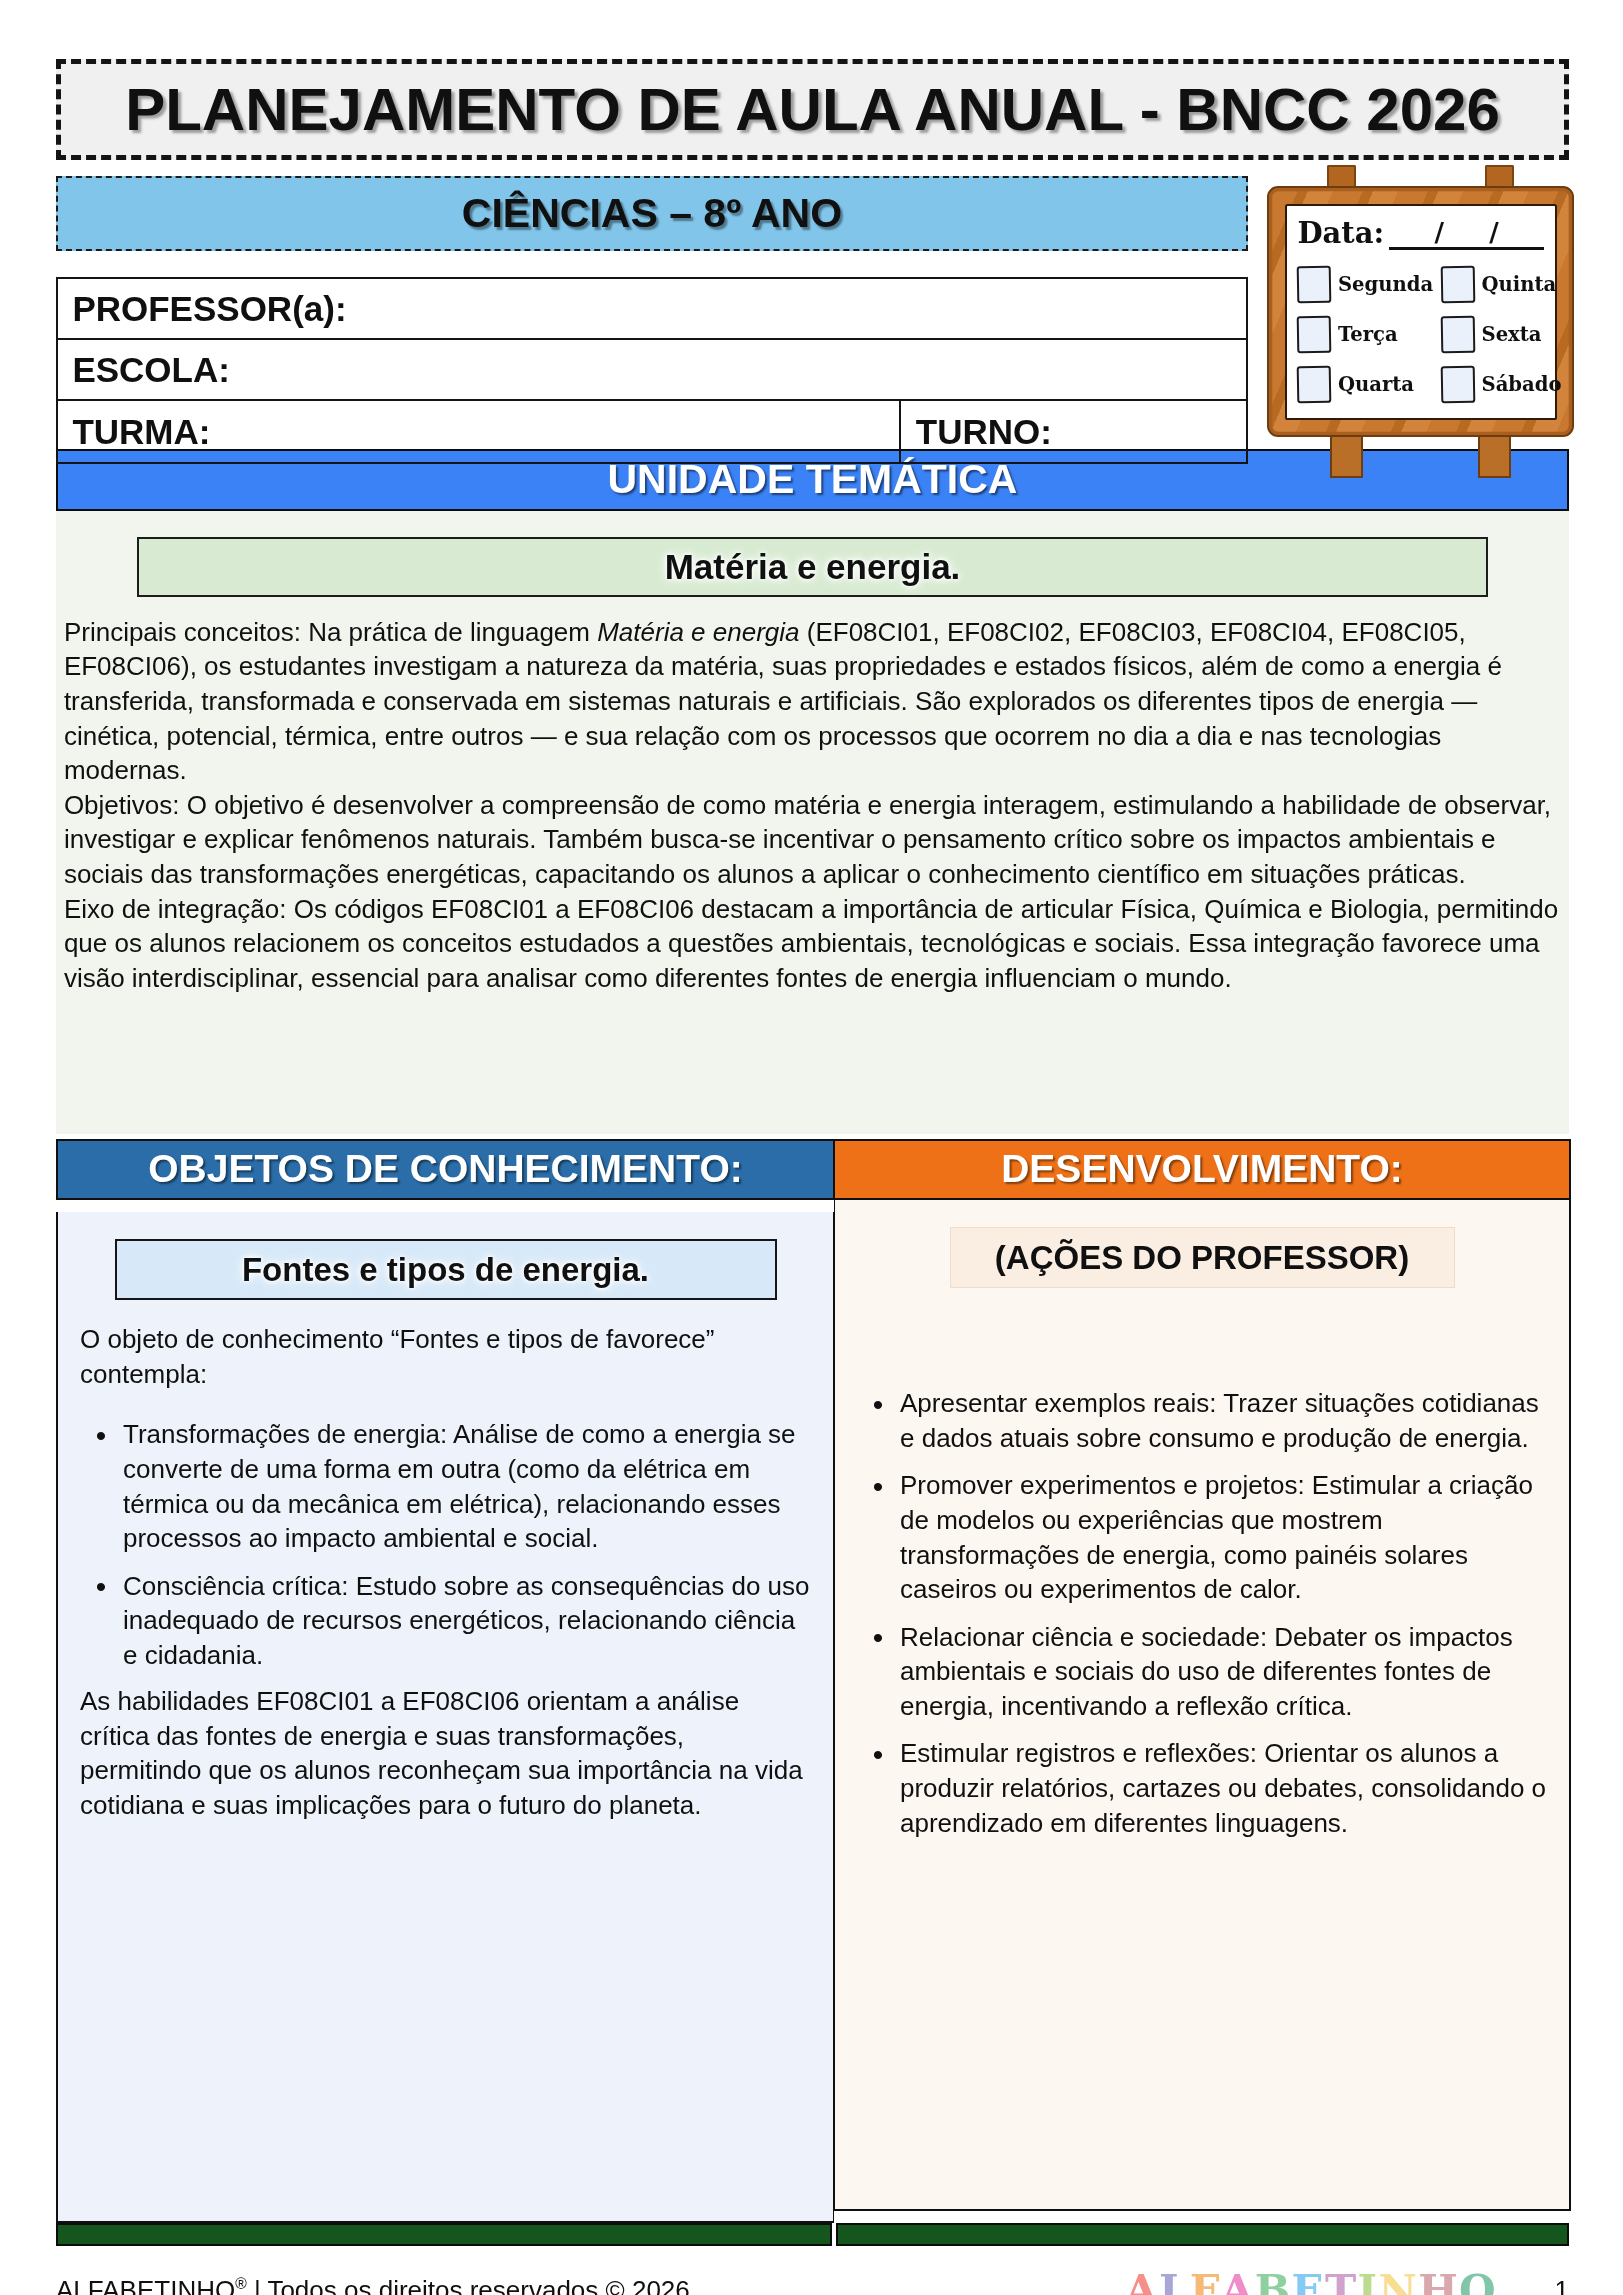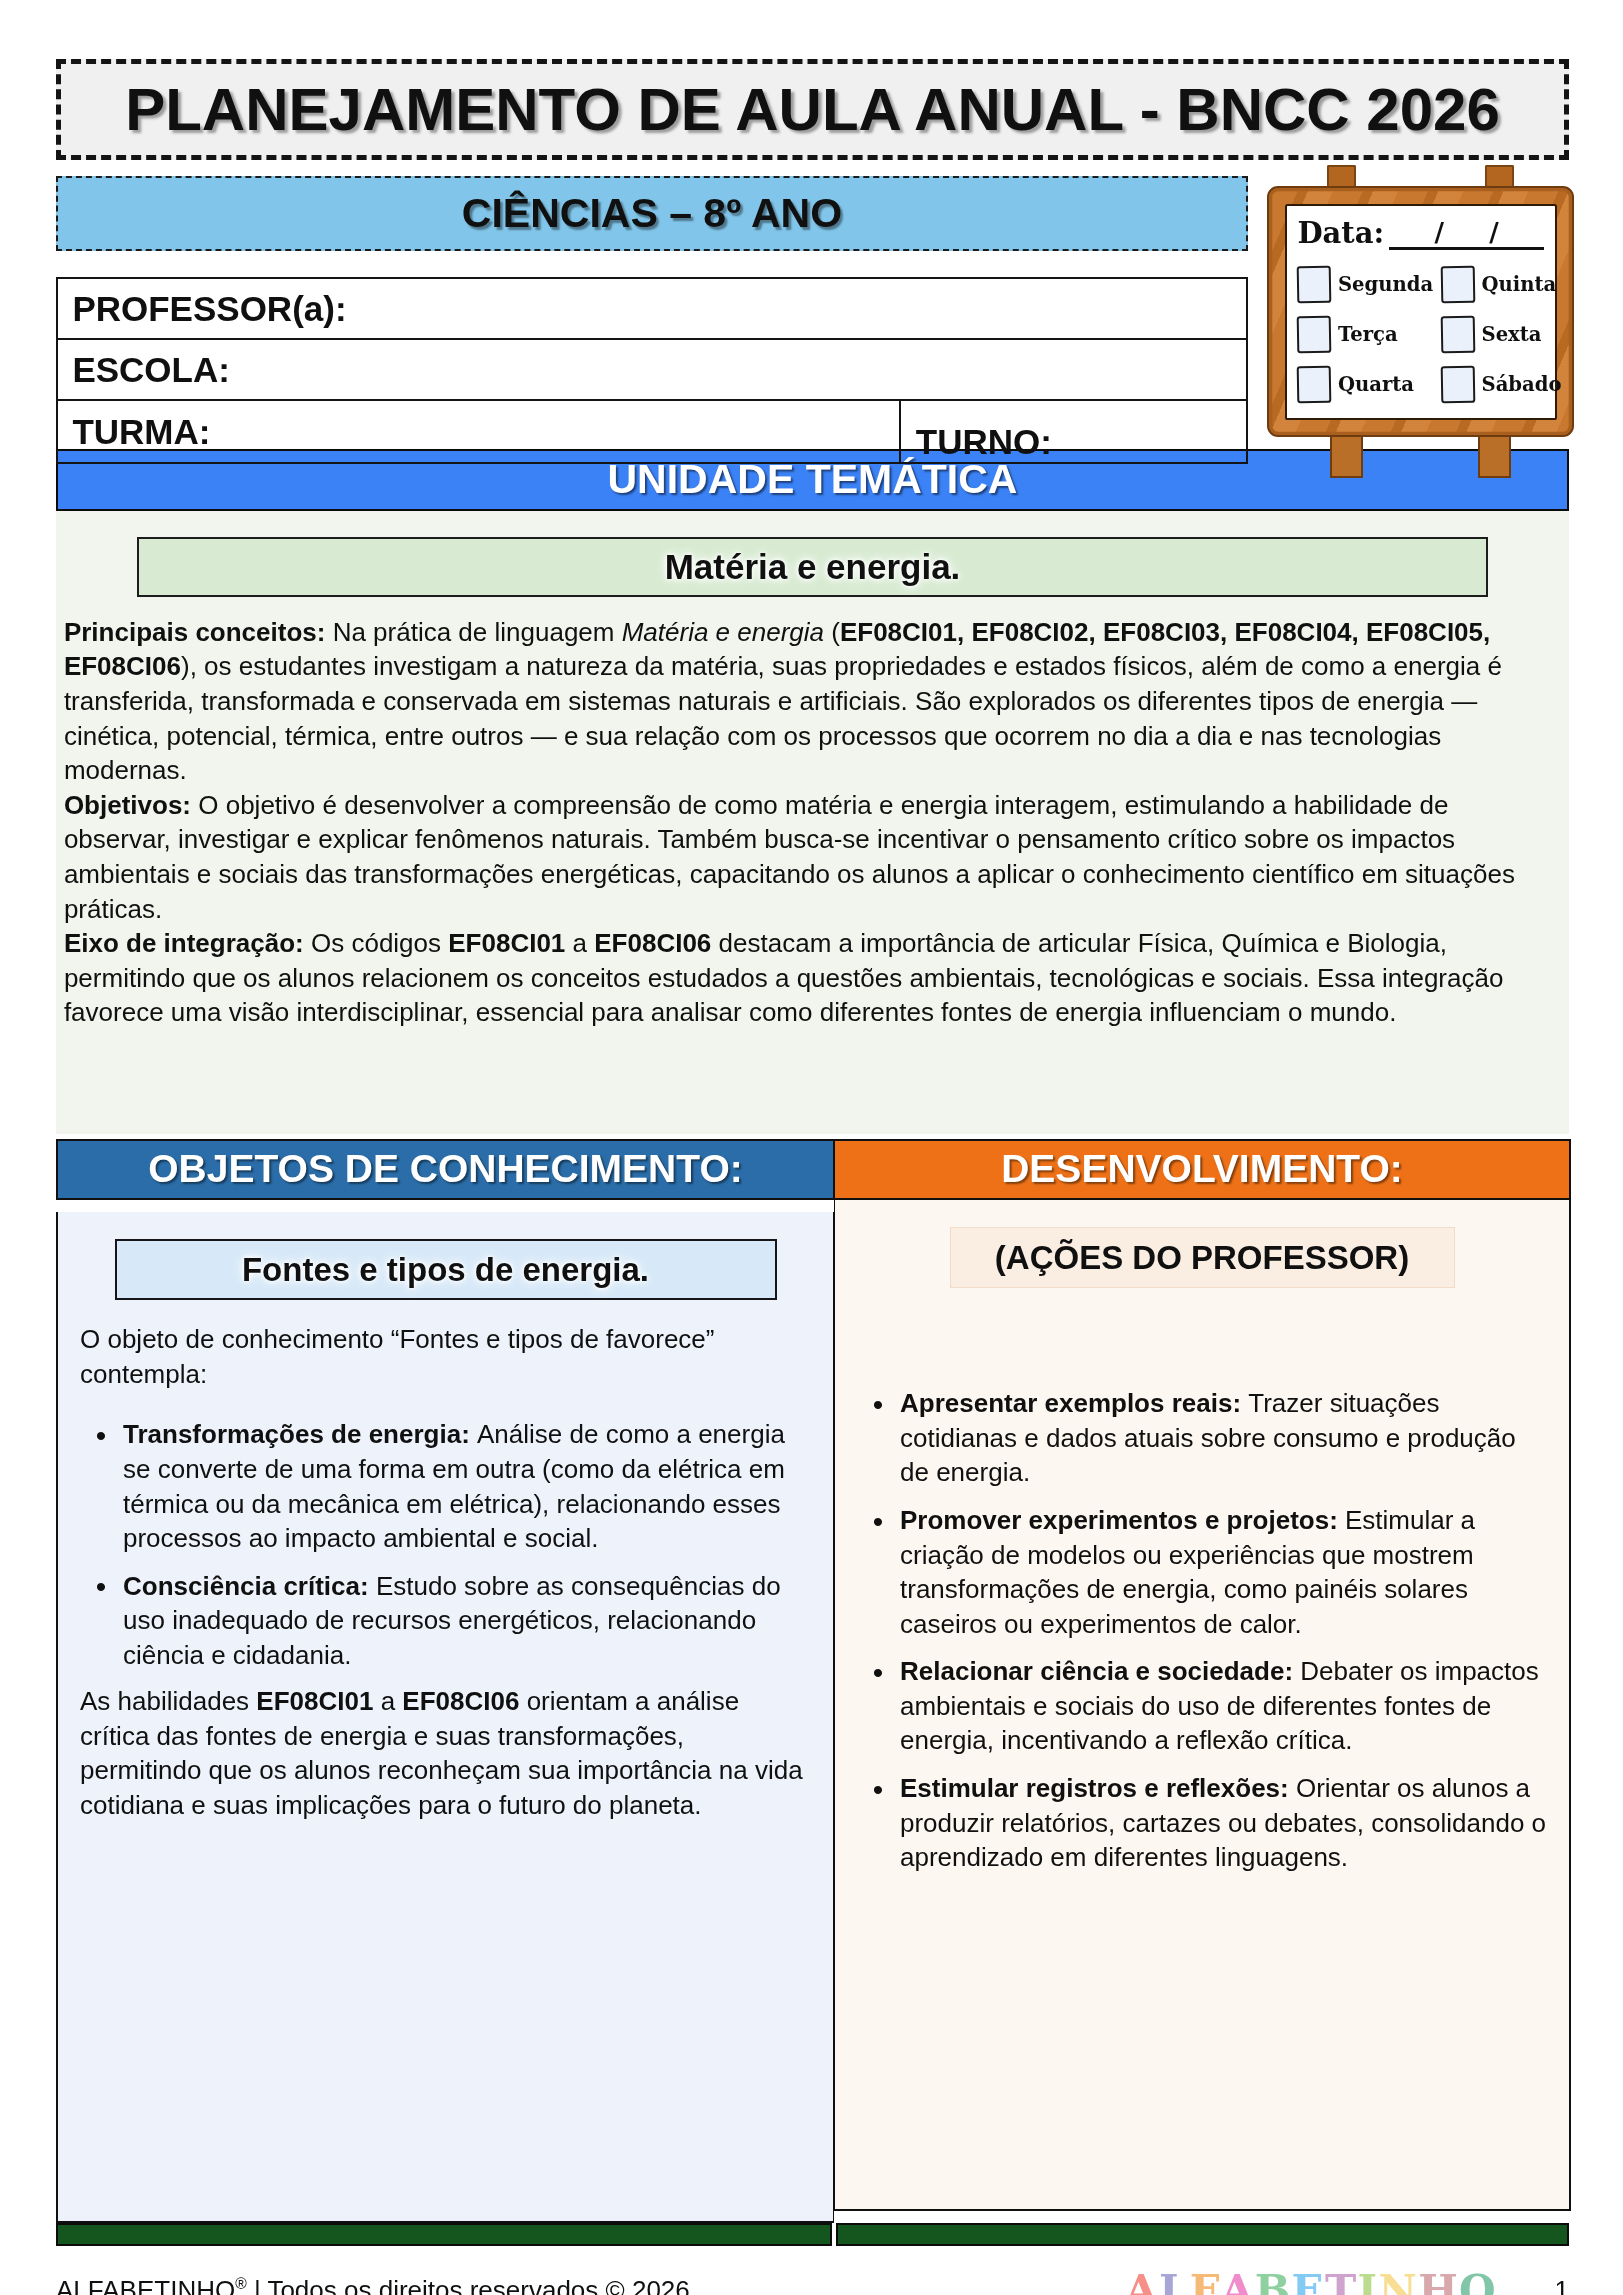--- a/index.html
+++ b/index.html
@@ -6,21 +6,21 @@
   .page{
     position:relative;
     width:1623px;height:2295px;
     background:#ffffff;
     font-family:"Liberation Sans", sans-serif;
     color:#101010;
     overflow:hidden;
     box-sizing:border-box;
     padding:59px 54px 0 56px;
   }
-  .b{font-weight:bold;}
+  .b{font-weight:normal;}
   .i{font-style:italic;}
   .sup{vertical-align:super;font-size:60%;}
 
   
   .title-box{
     height:101px;box-sizing:border-box;
     border:5.2px dashed #141414;background:#F0F0F0;
     display:flex;align-items:center;justify-content:center;
     font-size:60px;font-weight:bold;letter-spacing:0px;
     text-shadow:3.3px 3.3px 2.6px rgba(0,0,0,.35);
@@ -42,21 +42,21 @@
     display:flex;align-items:center;
     height:61px;box-sizing:border-box;
     border-bottom:2.6px solid #141414;
     font-size:35px;font-weight:bold;
   }
   .info-row:last-child{border-bottom:none;}
   .info-label{padding-left:14.4px;white-space:nowrap;}
   .info-value{flex:1;height:100%;}
   .cell-split{display:flex;width:100%;height:100%;align-items:center;border-radius:20px;}
   .cell-turma{flex:0 0 71%;display:flex;align-items:center;height:100%;border-right:2.6px solid #141414;box-sizing:border-box;}
-  .cell-turno{flex:1;display:flex;align-items:flex-end;height:100%;}
+  .cell-turno{flex:1;display:flex;align-items:center;height:100%;}
 
   
   .board{position:absolute;right:-5.2px;top:-11.8px;width:307px;}
   .board-posts{display:flex;justify-content:space-between;padding:0 60px;}
   .post{width:25px;height:23.6px;background:#B2661F;border:2px solid #7a4512;border-bottom:none;border-radius:2px 2px 0 0;}
   .board-frame{
     margin-top:-3.9px;position:relative;z-index:2;
     border-radius:11px;padding:15.7px;
     background:repeating-linear-gradient(113deg,#C9792F 0 27.5px,#B96A22 27.5px 37px,#D2833C 37px 60px);
     border:2.6px solid #6E3C0F;

